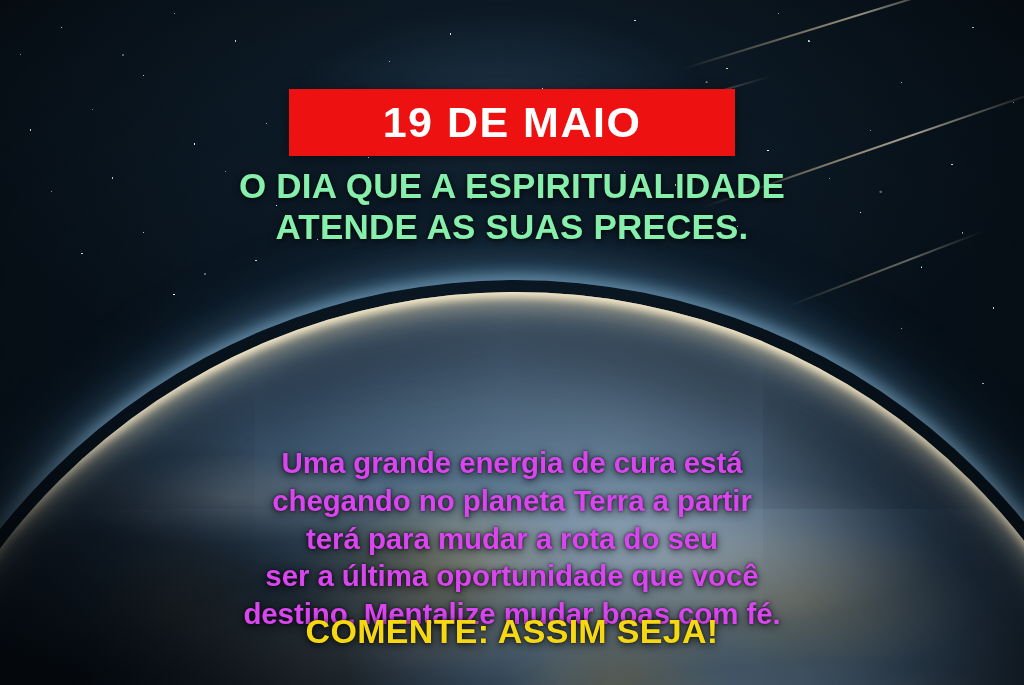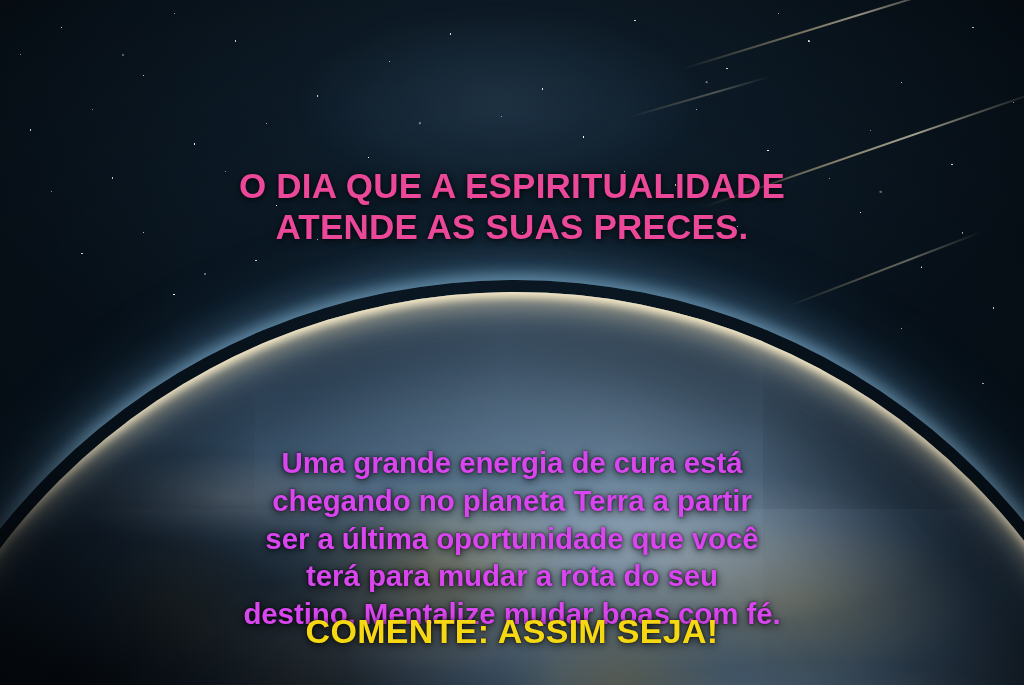--- a/index.html
+++ b/index.html
@@ -225,21 +225,21 @@
     line-height: 1;
     white-space: nowrap;
     font-stretch: condensed;
   }
 
   .headline {
     position: absolute;
     left: 0; right: 0;
     top: 166px;
     text-align: center;
-    color: #ec4899;
+    color: #86efac;
     font-size: 35px;
     font-weight: 700;
     line-height: 1.17;
     letter-spacing: .2px;
     text-shadow: 0 2px 7px rgba(0,0,0,.75), 0 0 2px rgba(0,0,0,.6);
     padding: 0 52px;
   }
   .headline-line { display: block; }
 
   .body-copy {
@@ -288,31 +288,34 @@
   <div class="earth-wrap">
     <div class="earth-halo"></div>
     <div class="earth"></div>
     <div class="earth-rim"></div>
     <div class="earth-shadow"></div>
   </div>
   <div class="vignette"></div>
 
   <div class="content">
 
+    <div class="date-banner">
+      <span class="date-banner-text">19 DE MAIO</span>
+    </div>
 
     <div class="headline">
       <span class="headline-line">O DIA QUE A ESPIRITUALIDADE</span>
       <span class="headline-line">ATENDE AS SUAS PRECES.</span>
     </div>
 
     <div class="body-copy">
       <span class="body-line">Uma grande energia de cura está</span>
       <span class="body-line">chegando no planeta Terra a partir</span>
+      <span class="body-line">terá para mudar a rota do seu</span>
       <span class="body-line">ser a última oportunidade que você</span>
-      <span class="body-line">terá para mudar a rota do seu</span>
       <span class="body-line">destino. Mentalize mudar boas com fé.</span>
     </div>
 
     <div class="cta">
       <span>COMENTE: ASSIM SEJA!</span>
     </div>
 
   </div>
 </div>
 

